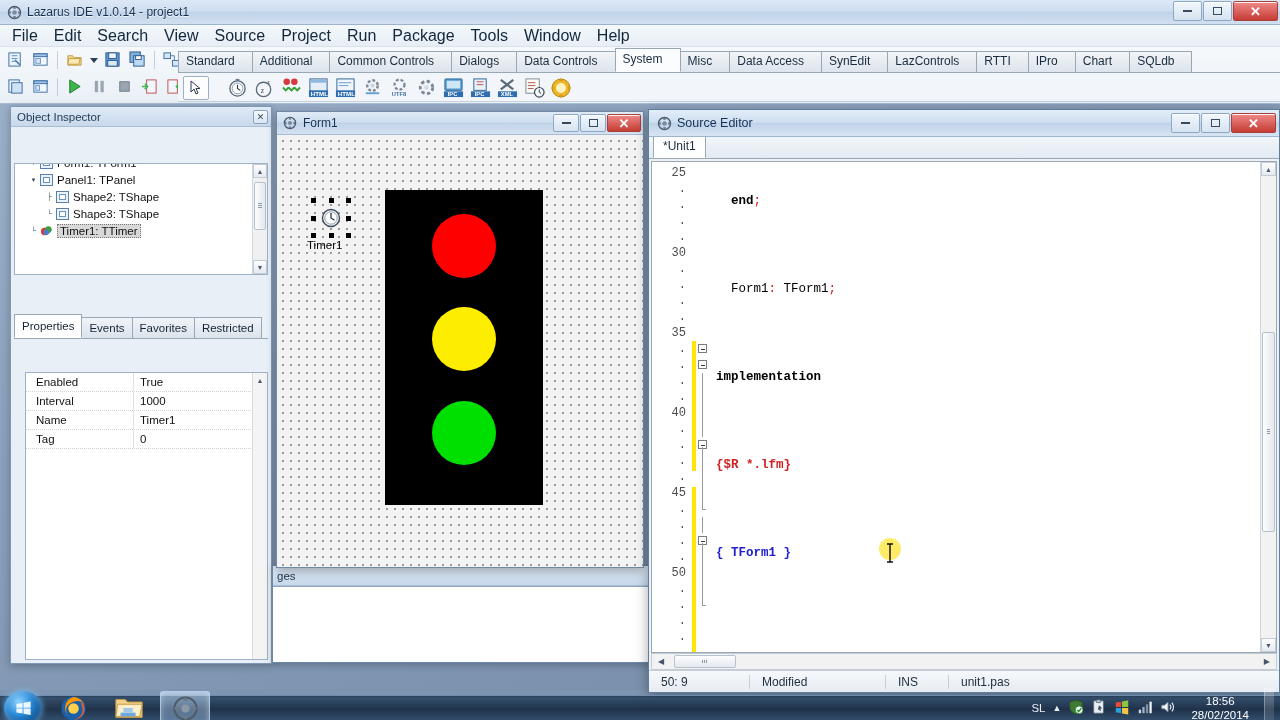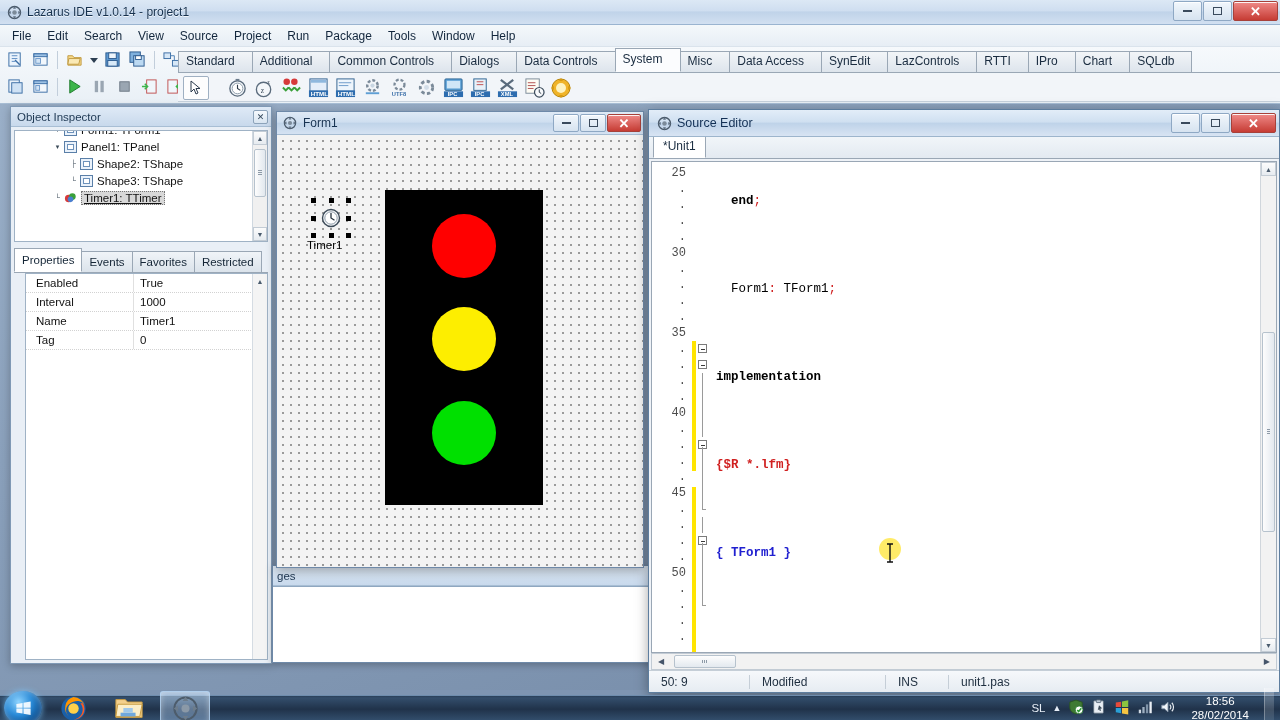--- a/index.html
+++ b/index.html
@@ -80,21 +80,21 @@
 
   
   .menubar {
     height: 22px;
     display: flex; align-items: center;
     background: linear-gradient(to bottom, #f4f8fb, #e7eef5);
     padding-left: 4px;
     border-bottom: 1px solid #dae3ec;
   }
   .menu-item {
-    padding: 2px 8px; font-size: 12px; color: #12263c; cursor: default;
+    padding: 2px 8px; font-size: 16px; color: #12263c; cursor: default;
     line-height: 16px;
   }
 
   
   .toolbar-area {
     position: relative; height: 56px;
     background: linear-gradient(to bottom, #f6f9fc, #e9f0f6);
   }
   .tb-row {
     position: absolute; left: 4px;
@@ -153,21 +153,21 @@
     display: flex; align-items: center; justify-content: center;
     border: 1px solid transparent; border-radius: 2px;
   }
 
   
   .oi-window {
     position: absolute; left: 10px; top: 106px; width: 262px; height: 558px;
     background: #e9eff6;
     border: 1px solid #7f99b5;
     box-shadow: 0 2px 8px rgba(0,0,0,0.25);
-    display: flex; flex-direction: column;
+    display: flex; flex-direction: column; gap: 33px;
   }
   .oi-title {
     height: 20px;
     background: linear-gradient(to bottom, #dfeaf6, #c8d9ec);
     border-bottom: 1px solid #a8bed4;
     display: flex; align-items: center;
     padding: 0 3px 0 6px;
     font-size: 11.5px; color: #1d3752;
     justify-content: space-between;
   }
@@ -205,21 +205,21 @@
   .scroll-thumb:after {
     content:""; position:absolute; left: 3px; right: 3px; top: 50%;
     margin-top: -3px; height: 6px;
     background: repeating-linear-gradient(to bottom,#8d9aa7 0 1px,transparent 1px 2px);
   }
   .tree-row {
     display: flex; align-items: center; height: 17px;
     white-space: nowrap; padding-left: 4px;
   }
   .tree-row.selected .tree-label {
-    background: #d8d8d8; border: 1px dotted #777; padding: 0 2px; text-decoration: underline;
+    background: #d8d8d8; border: 1px dotted #777; padding: 0 2px;
   }
   .tree-expander {
     width: 9px; height: 9px; font-size: 7px; color: #3b4a58;
     display: inline-flex; align-items: center; justify-content: center;
     margin-right: 2px;
   }
   .tree-box {
     width: 13px; height: 12px; border: 1px solid #5a7fa8;
     background: #eaf2fb; margin-right: 4px; flex: 0 0 auto;
     display: inline-flex; align-items: center; justify-content: center;
@@ -778,21 +778,21 @@
     </div>
   </div>
 
   <div class="oi-window">
     <div class="oi-title">
       <span>Object Inspector</span>
       <span class="oi-close">✕</span>
     </div>
 
     <div class="oi-tree">
-      <div style="position:absolute;left:0;top:-10px;right:28px;margin-left:24px;">
+      <div style="position:absolute;left:0;top:-10px;right:28px;">
         <div class="tree-row tree-indent-1">
           <span class="tree-expander">▾</span>
           <span class="tree-box">
               <i></i>
             </span>
           <span class="tree-label">Form1: TForm1</span>
         </div>
         <div class="tree-row tree-indent-1">
           <span class="tree-expander">▾</span>
           <span class="tree-box">

